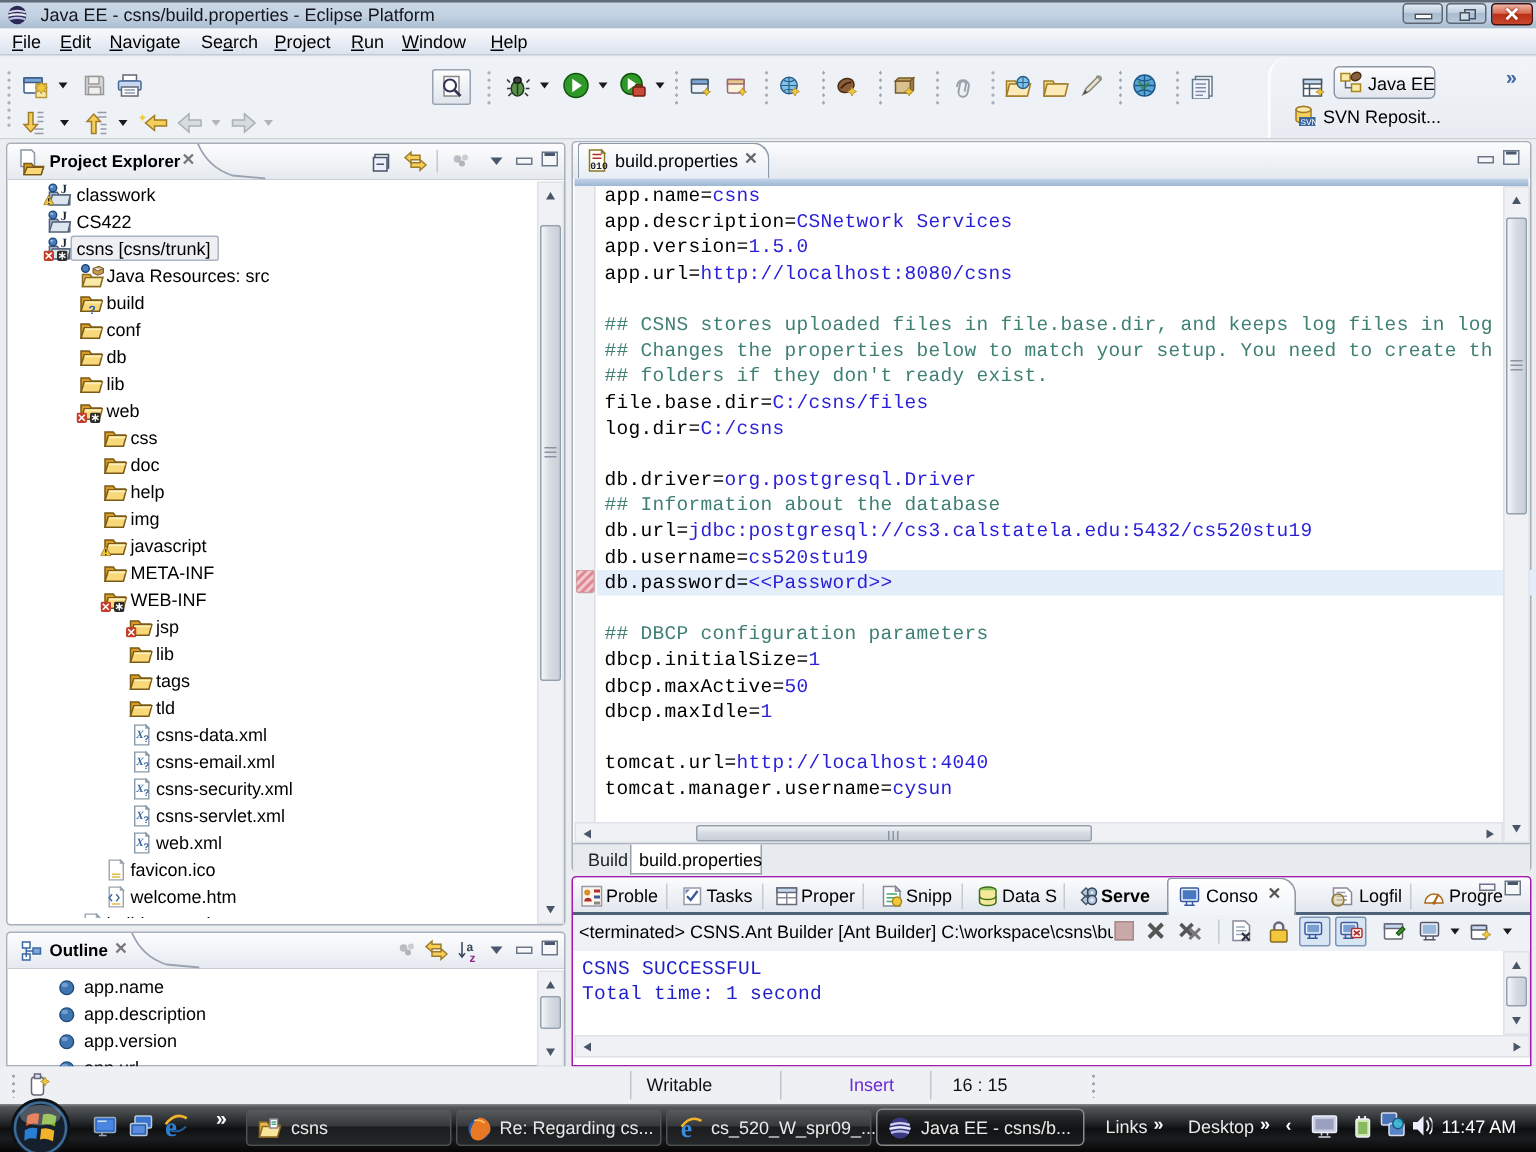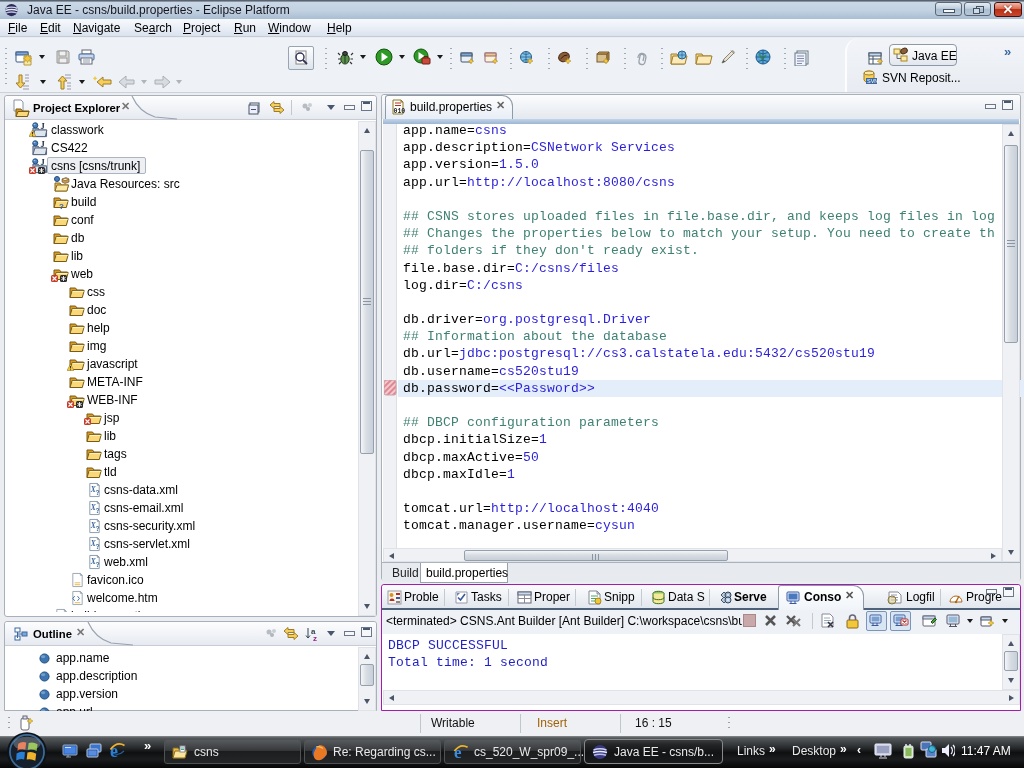--- a/index.html
+++ b/index.html
@@ -713,21 +713,21 @@
           <circle cx="11" cy="10" r="1" fill="#eef"></circle>
         </svg>
    <span class="abs" style="left:352px;top:5px;font-weight:bold">Serve</span>
 
    <div class="abs" style="left:396px;top:0;width:86px;height:25px;background:linear-gradient(180deg,#fff,#f0f4f9);border:1px solid #8f9aa8;border-bottom:none;border-radius:3px 11px 0 0"></div>
    <svg class="abs" style="left:404px;top:5px" width="16" height="15" viewBox="0 0 16 15">
           <rect x="1" y="2" width="12" height="9" rx="1" fill="#e8f0fa" stroke="#3858a0"></rect>
           <rect x="2.5" y="3.5" width="9" height="6" fill="#4a78c0"></rect>
           <path d="M5 11 v2 M9 11 v2 M3.5 13.5 h7" stroke="#3858a0"></path>
         </svg>
-   <span class="abs" style="left:422px;top:5px;font-weight:bold">Conso</span>
+   <span class="abs" style="left:422px;top:5px;font-weight:normal">Conso</span>
    <span class="abs" style="left:463px;top:4px;color:#555;font-weight:bold;font-size:11px">✕</span>
    <svg class="abs" style="left:505px;top:5px" width="16" height="15" viewBox="0 0 16 15">
           <path d="M2 2 h9 l3 3 v8 H2z" fill="#fff" stroke="#889"></path>
           <path d="M4 5 h6 M4 7.5 h7 M4 10 h7" stroke="#99b"></path>
           <circle cx="5" cy="10" r="4" fill="#d8c890" opacity=".55"></circle>
           <circle cx="5" cy="10" r="4" fill="none" stroke="#887838"></circle>
         </svg>
    <span class="abs" style="left:524px;top:5px">Logfil</span>
    <div class="abs" style="left:558px;top:4px;width:1px;height:17px;background:#c4cad2"></div>
    <svg class="abs" style="left:566px;top:5px" width="16" height="15" viewBox="0 0 16 15">
@@ -789,21 +789,21 @@
    <div class="arr" style="left:585px;top:9px;border-left:3.5px solid transparent;border-right:3.5px solid transparent;border-top:4px solid #1a1a1a"></div>
    <svg class="abs" style="left:598px;top:3px" width="17" height="16" viewBox="0 0 17 16">
           <rect x="1" y="4" width="10" height="9" rx="1" fill="#fff" stroke="#556"></rect>
           <rect x="1" y="4" width="10" height="3" fill="#c6d9f0" stroke="#556"></rect>
           <path d="M11 7 l1 2 2 1 -2 1 -1 2 -1-2 -2-1 2-1z" fill="#f3c73c" stroke="#a8871e" stroke-width=".5"></path>
         </svg>
    <div class="arr" style="left:620px;top:9px;border-left:3.5px solid transparent;border-right:3.5px solid transparent;border-top:4px solid #1a1a1a"></div>
   </div>
 
   <div class="abs mono" style="left:1px;top:49px;width:619px;height:56px;background:#fff;overflow:hidden;color:#1f1fc8">
-   <div style="height:17px;line-height:17px;padding-top:3px">DBCP SUCCESSFUL</div>
+   <div style="height:17px;line-height:17px;padding-top:3px">CSNS SUCCESSFUL</div>
    <div style="height:17px;line-height:17px;padding-top:3px">Total time: 1 second</div>
   </div>
   <div class="scroll-v" style="left:620px;top:49px;width:18px;height:56px">
    <div class="arr" style="left:5px;top:6px;border-left:3.5px solid transparent;border-right:3.5px solid transparent;border-bottom:5px solid #4a5568"></div>
    <div class="thumb" style="left:1px;top:16px;width:14px;height:20px"></div>
    <div class="arr" style="left:5px;bottom:6px;border-left:3.5px solid transparent;border-right:3.5px solid transparent;border-top:5px solid #4a5568"></div>
   </div>
   <div class="scroll-h" style="left:1px;top:105px;width:637px;height:15px">
    <div class="arr" style="left:5px;top:4px;border-top:3.5px solid transparent;border-bottom:3.5px solid transparent;border-right:5px solid #4a5568"></div>
    <div class="arr" style="right:5px;top:4px;border-top:3.5px solid transparent;border-bottom:3.5px solid transparent;border-left:5px solid #4a5568"></div>
@@ -814,21 +814,21 @@
 <div id="statusbar" class="abs" style="left:0;top:711px;width:1024px;height:25px;background:#eef0f4">
  <div class="abs" style="left:8px;top:4px;width:2px;height:17px;background-image:radial-gradient(circle,#9aa2ac 35%,transparent 40%);background-size:2px 5px"></div>
  <svg class="abs" style="left:19px;top:3px" width="17" height="18" viewBox="0 0 17 18">
       <rect x="2" y="4" width="8" height="12" rx="2" fill="#fff" stroke="#667"></rect>
       <rect x="4" y="2" width="4" height="3" fill="#dde" stroke="#667"></rect>
       <path d="M11 4 l1 2 2 1 -2 1 -1 2 -1-2 -2-1 2-1z" fill="#f3c73c" stroke="#a8871e" stroke-width=".5"></path>
     </svg>
  <div class="abs" style="left:420px;top:3px;width:1px;height:19px;background:#c0c6ce"></div>
  <span class="abs" style="left:431px;top:5px;color:#111">Writable</span>
  <div class="abs" style="left:520px;top:3px;width:1px;height:19px;background:#c0c6ce"></div>
- <span class="abs" style="left:537px;top:5px;color:#a16207">Insert</span>
+ <span class="abs" style="left:566px;top:5px;color:#6d28d9">Insert</span>
  <div class="abs" style="left:620px;top:3px;width:1px;height:19px;background:#c0c6ce"></div>
  <span class="abs" style="left:635px;top:5px;color:#111">16 : 15</span>
  <div class="abs" style="left:728px;top:4px;width:2px;height:17px;background-image:radial-gradient(circle,#9aa2ac 35%,transparent 40%);background-size:2px 5px"></div>
 </div>
 
 <div id="taskbar" class="abs" style="left:0;top:736px;width:1024px;height:32px;background:linear-gradient(180deg,#8a8d8f 0%,#55585a 6%,#2a2d2f 35%,#0e0f10 52%,#1a1c1d 72%,#060607 100%);color:#e9e9e9">
 
  <svg class="abs" style="left:6px;top:-5px" width="42" height="42" viewBox="0 0 37 37">
       <circle cx="18.5" cy="18.5" r="17.5" fill="#0d1217"></circle>
       <circle cx="18.5" cy="18.5" r="16" fill="#15202c"></circle>

